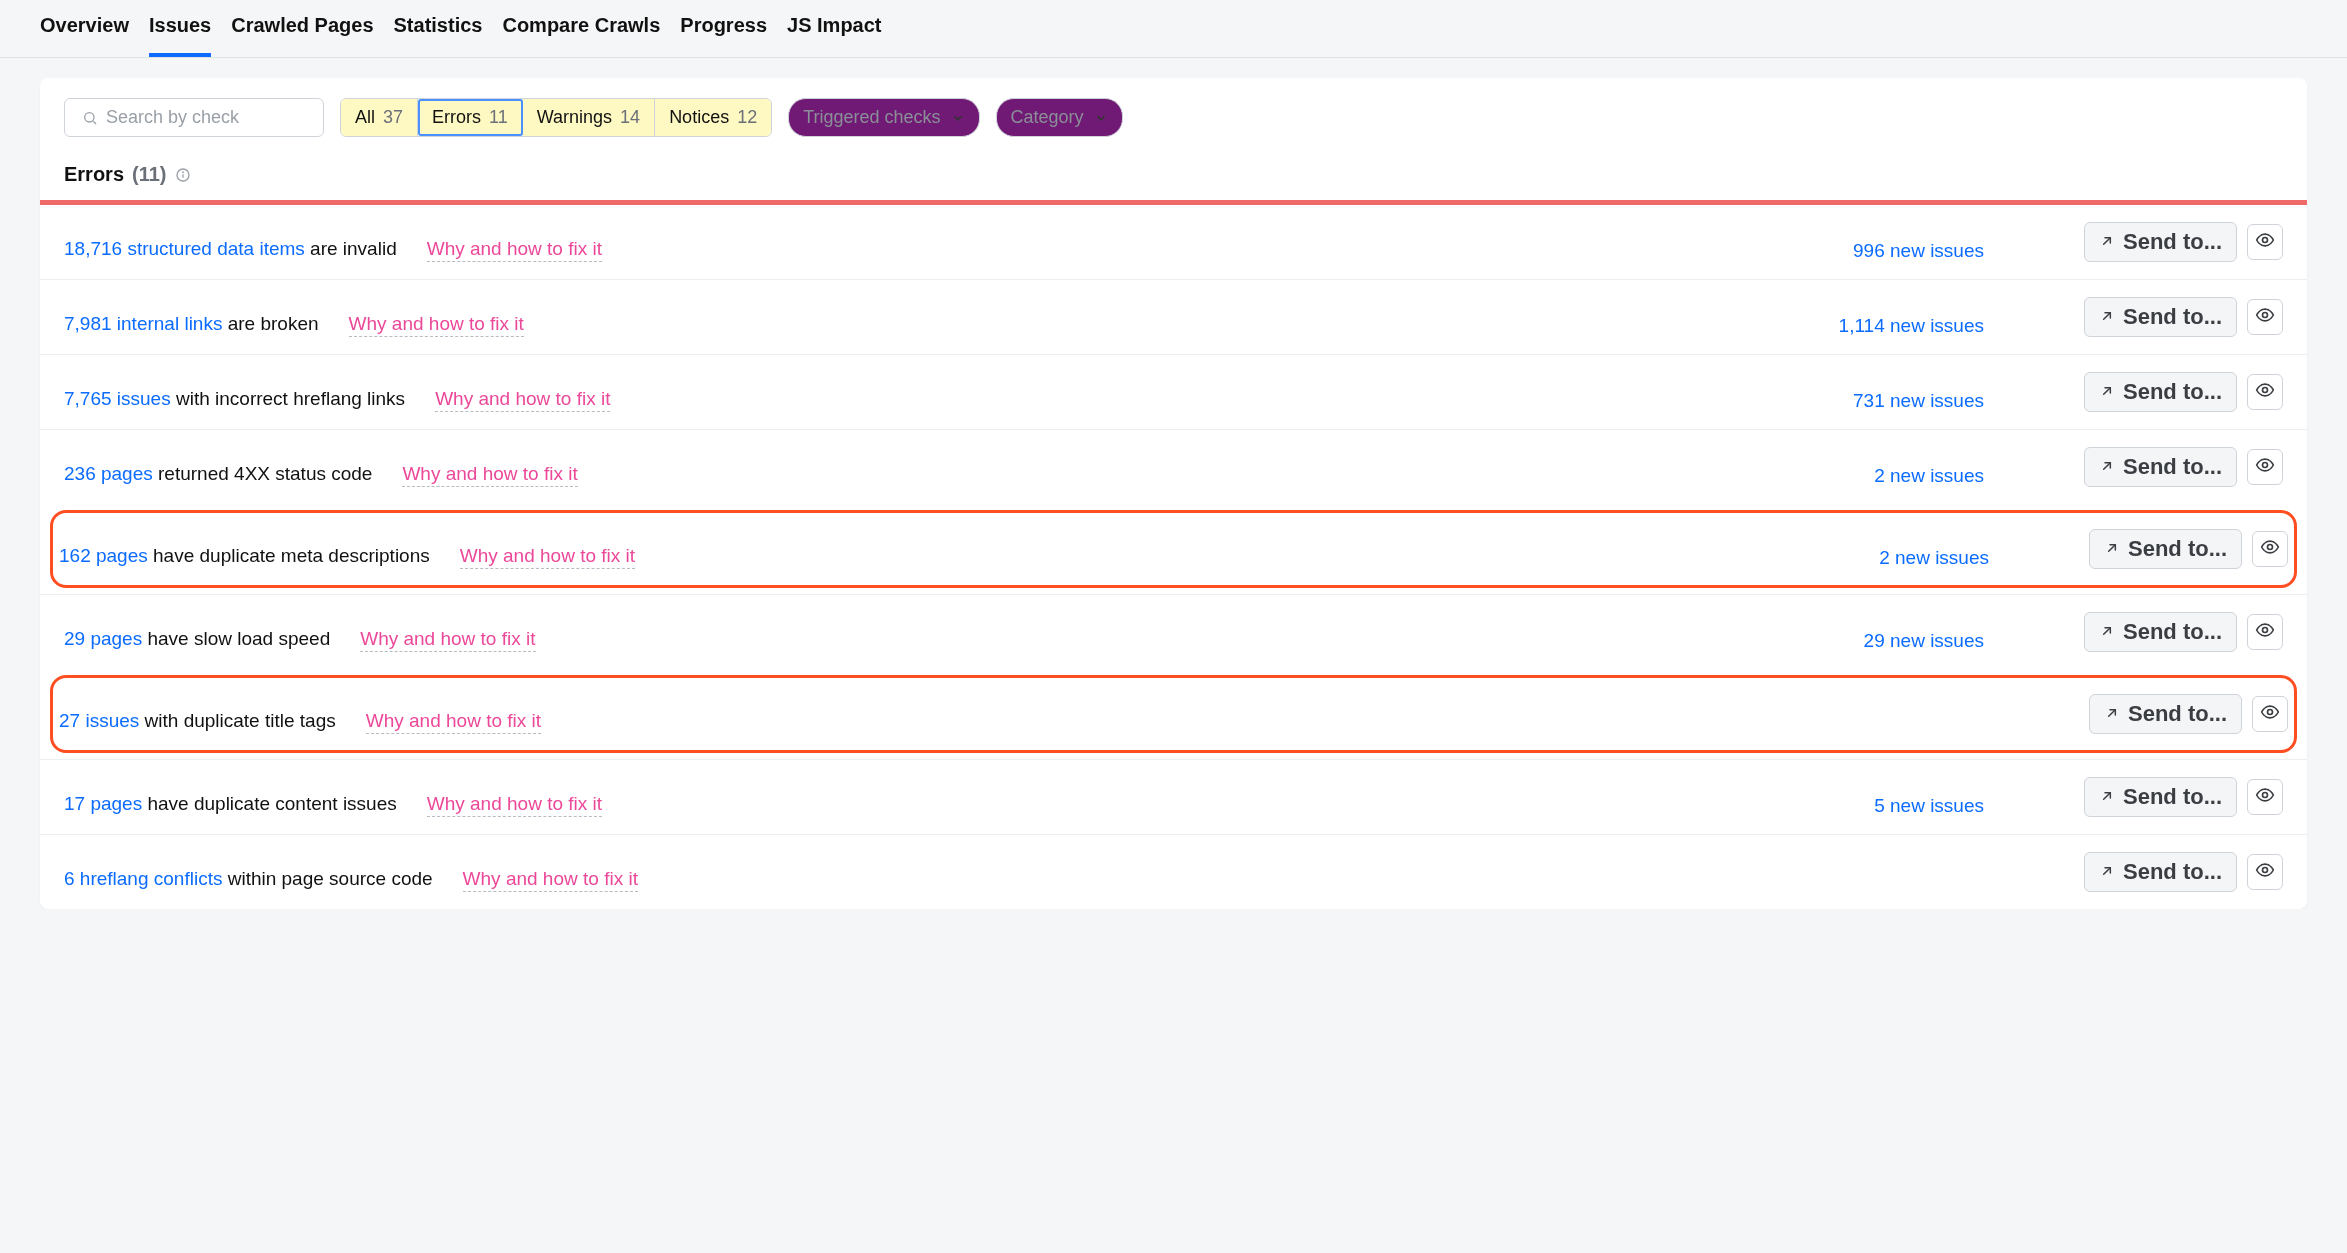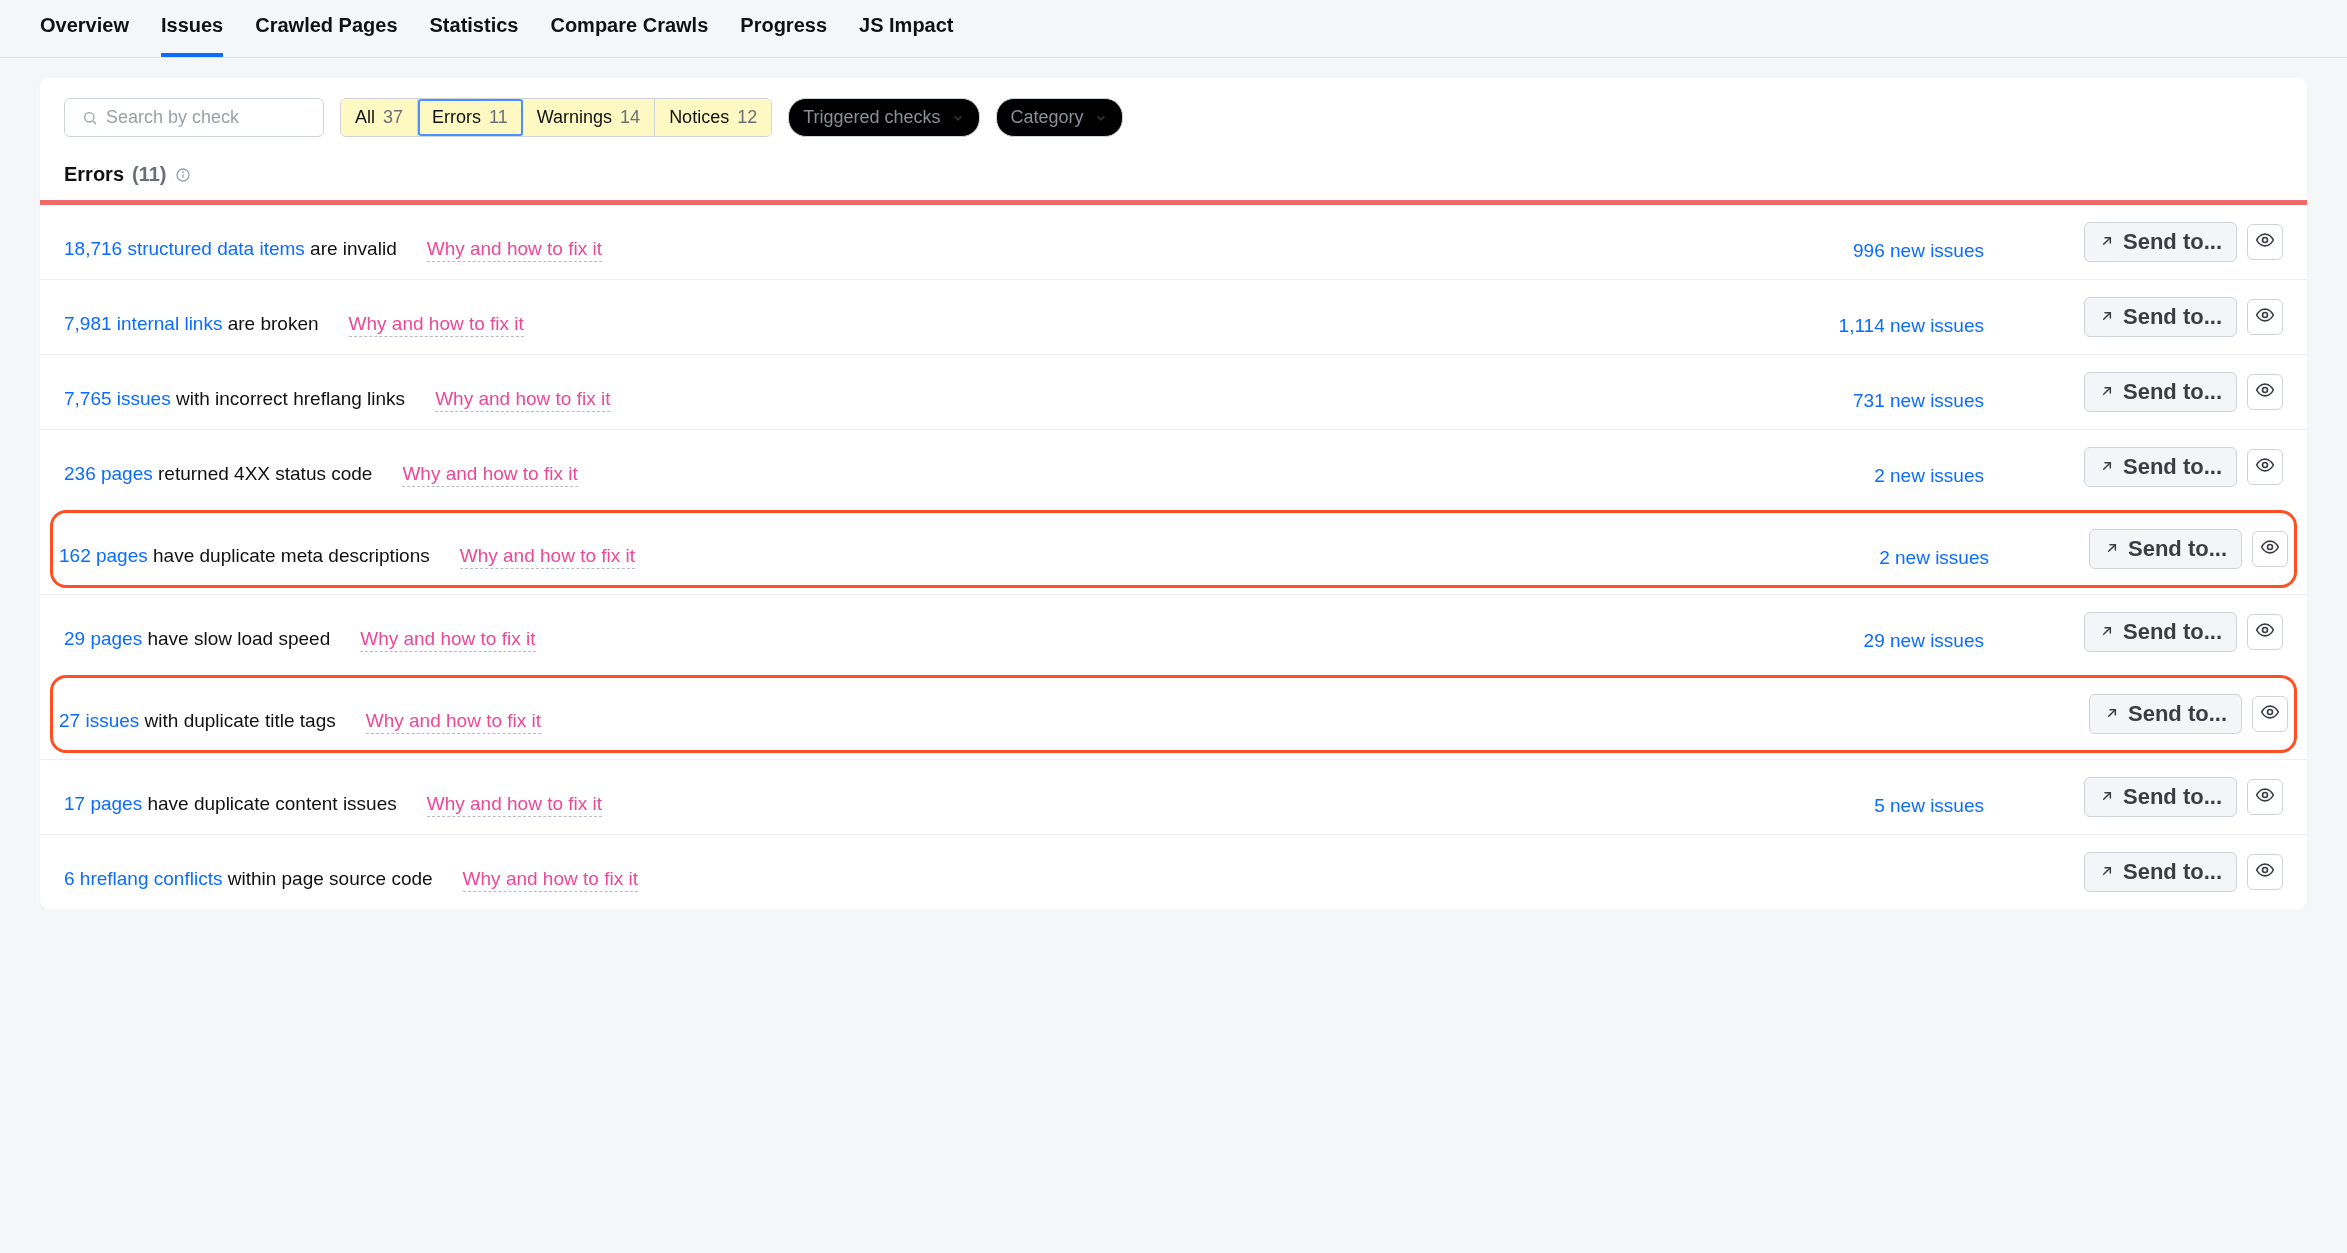--- a/index.html
+++ b/index.html
@@ -4,21 +4,21 @@
 <style>
   * { box-sizing: border-box; margin: 0; padding: 0; }
   body {
     font-family: -apple-system, BlinkMacSystemFont, "Segoe UI", Helvetica, Arial, sans-serif;
     background: #f5f6f7;
     color: #111;
     font-size: 18px;
   }
   .tabs {
     display: flex;
-    gap: 32px;
+    gap: 20px;
     padding: 14px 40px 0 40px;
     border-bottom: 1px solid #e0e2e6;
     background: #f5f6f7;
   }
   .tab {
     font-size: 20px;
     font-weight: 600;
     color: #111;
     padding-bottom: 16px;
     cursor: pointer;
@@ -91,21 +91,21 @@
   .dropdown {
     border: 1px solid #cfd3da;
     border-radius: 18px;
     padding: 8px 14px;
     font-size: 18px;
     color: #8a8f98;
     display: flex;
     align-items: center;
     gap: 10px;
     cursor: pointer;
-    background: #000000;
+    background: #701a75;
   }
   .dropdown svg { color: #333; }
   .section-title {
     padding: 10px 24px 14px 24px;
     font-size: 20px;
     display: flex;
     align-items: center;
     gap: 8px;
   }
   .section-title .lbl { font-weight: 700; color: #111; }

